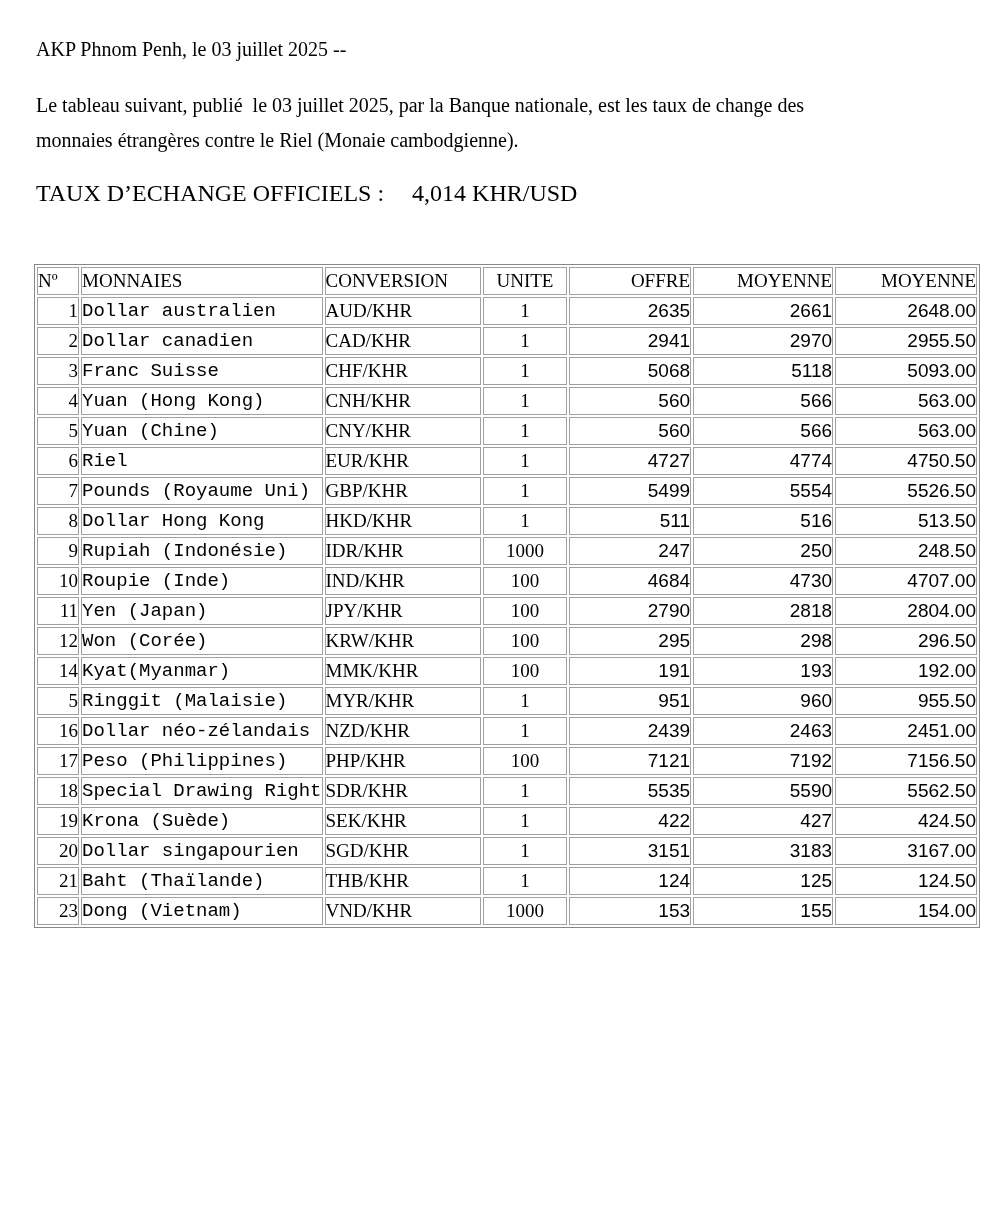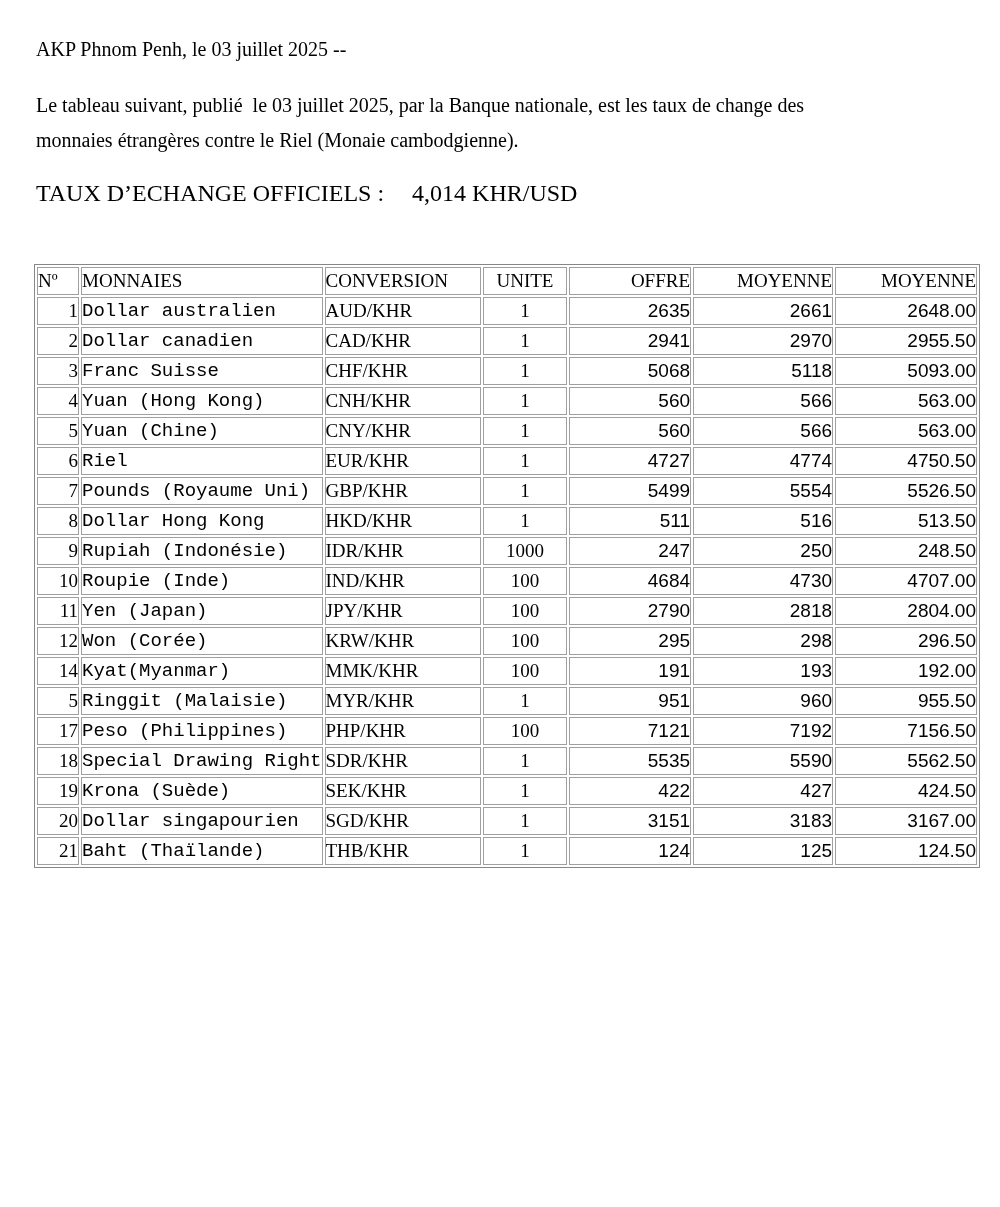--- a/index.html
+++ b/index.html
@@ -177,20 +177,29 @@
         <tr>
           <td class="c0">5</td>
           <td class="c1">Ringgit (Malaisie)</td>
           <td class="c2">MYR/KHR</td>
           <td class="c3">1</td>
           <td class="c4">951</td>
           <td class="c5">960</td>
           <td class="c6">955.50</td>
         </tr>
         <tr>
+          <td class="c0">16</td>
+          <td class="c1">Dollar néo-zélandais</td>
+          <td class="c2">NZD/KHR</td>
+          <td class="c3">1</td>
+          <td class="c4">2439</td>
+          <td class="c5">2463</td>
+          <td class="c6">2451.00</td>
+        </tr>
+        <tr>
           <td class="c0">17</td>
           <td class="c1">Peso (Philippines)</td>
           <td class="c2">PHP/KHR</td>
           <td class="c3">100</td>
           <td class="c4">7121</td>
           <td class="c5">7192</td>
           <td class="c6">7156.50</td>
         </tr>
         <tr>
           <td class="c0">18</td>
@@ -220,16 +229,25 @@
           <td class="c6">3167.00</td>
         </tr>
         <tr>
           <td class="c0">21</td>
           <td class="c1">Baht (Thaïlande)</td>
           <td class="c2">THB/KHR</td>
           <td class="c3">1</td>
           <td class="c4">124</td>
           <td class="c5">125</td>
           <td class="c6">124.50</td>
+        </tr>
+        <tr>
+          <td class="c0">23</td>
+          <td class="c1">Dong (Vietnam)</td>
+          <td class="c2">VND/KHR</td>
+          <td class="c3">1000</td>
+          <td class="c4">153</td>
+          <td class="c5">155</td>
+          <td class="c6">154.00</td>
         </tr>
       </tbody>
   </table>
 </div>
 
 </body></html>

